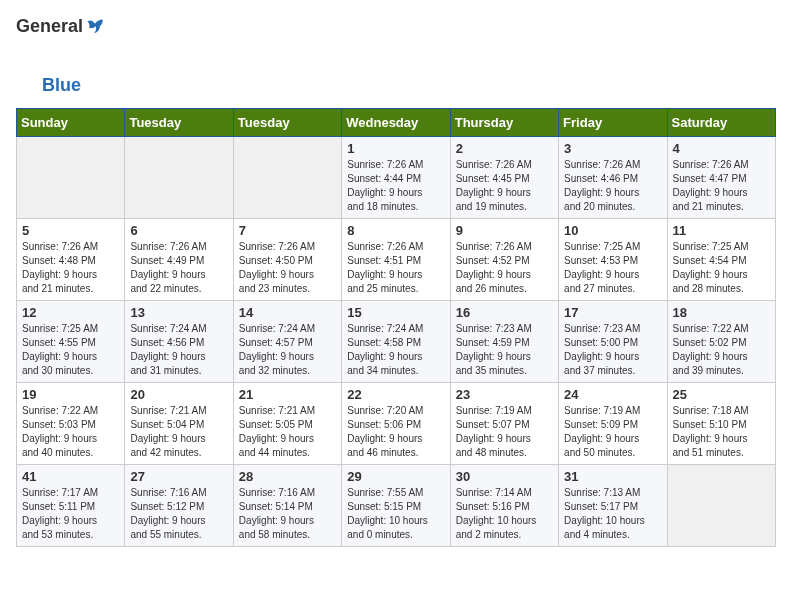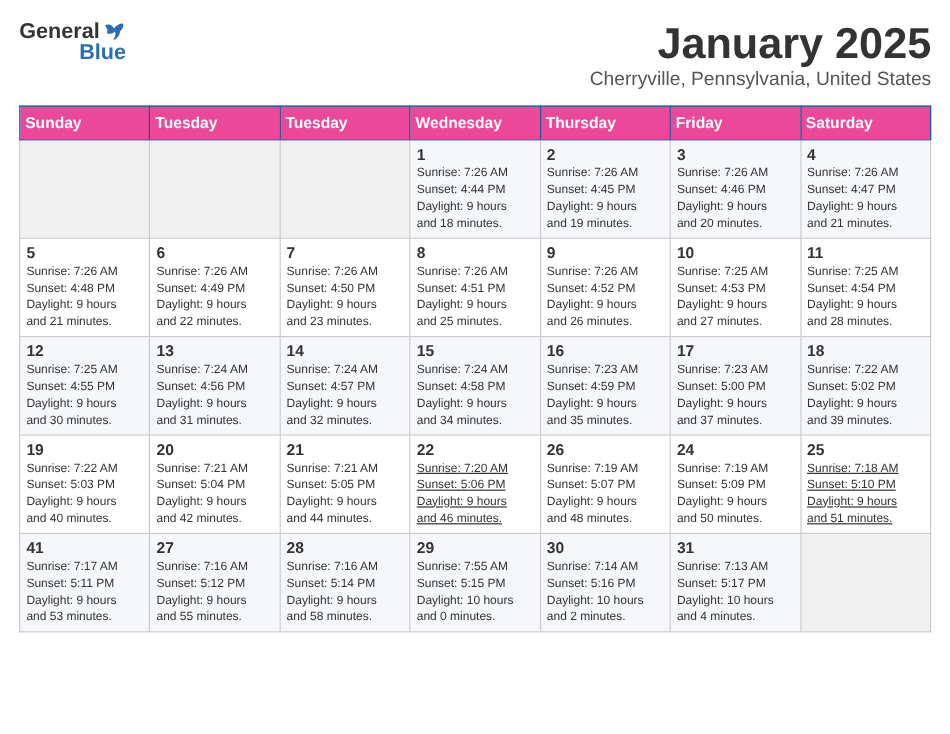--- a/index.html
+++ b/index.html
@@ -12,21 +12,22 @@
     }
     .header {
       display: flex;
       align-items: flex-start;
       justify-content: space-between;
       margin-bottom: 12px;
     }
     .logo {
       display: flex;
       flex-direction: column;
-      align-items: flex-end;
+      align-items: center;
+      gap: 42px;
     }
     .logo-top {
       display: flex;
       align-items: center;
       gap: 2px;
     }
     .logo-general {
       font-size: 18px;
       font-weight: bold;
       color: #333;
@@ -55,21 +56,21 @@
       font-size: 16px;
       color: #555;
       margin-top: 2px;
     }
     .calendar {
       width: 100%;
       border-collapse: collapse;
       border: 1px solid #ccc;
     }
     .calendar th {
-      background: #ec4899;
+      background: #4d7c0f;
       color: #fff;
       font-size: 13px;
       font-weight: bold;
       padding: 6px 4px;
       text-align: left;
       border: 1px solid #1a5a9a;
     }
     .calendar td {
       vertical-align: top;
       border: 1px solid #ccc;
@@ -108,24 +109,20 @@
 <div class="header">
   <div class="logo">
     <div class="logo-top">
       <span class="logo-general">General</span>
       <svg class="logo-bird" viewBox="0 0 24 24" fill="#2a6db5">
         <path d="M21 3 C17 3 14 5 12 8 C10 5 7 3 3 5 C5 7 6 10 5 13 C8 14 11 13 13 11 C14 14 13 17 11 19 L13 19 C16 17 18 14 18 11 C20 9 22 6 21 3Z"></path>
       </svg>
     </div>
     <span class="logo-blue">Blue</span>
   </div>
-  <div class="title-block">
-    <div class="month-title">January 2025</div>
-    <div class="location-title">Cherryville, Pennsylvania, United States</div>
-  </div>
 </div>
 
 <table class="calendar">
   <thead>
     <tr>
     <th>Sunday</th>
         <th>Tuesday</th>
         <th>Tuesday</th>
         <th>Wednesday</th>
         <th>Thursday</th>
@@ -286,42 +283,42 @@
         </td>
         <td>
           <span class="day-num">21</span>
           <div class="day-info" style="white-space: pre-line;">Sunrise: 7:21 AM
 Sunset: 5:05 PM
 Daylight: 9 hours
 and 44 minutes.</div>
         </td>
         <td>
           <span class="day-num">22</span>
-          <div class="day-info" style="white-space: pre-line; text-decoration: underline;">Sunrise: 7:20 AM
+          <div class="day-info" style="white-space: pre-line;">Sunrise: 7:20 AM
 Sunset: 5:06 PM
 Daylight: 9 hours
 and 46 minutes.</div>
         </td>
         <td>
-          <span class="day-num">26</span>
+          <span class="day-num">23</span>
           <div class="day-info" style="white-space: pre-line;">Sunrise: 7:19 AM
 Sunset: 5:07 PM
 Daylight: 9 hours
 and 48 minutes.</div>
         </td>
         <td>
           <span class="day-num">24</span>
           <div class="day-info" style="white-space: pre-line;">Sunrise: 7:19 AM
 Sunset: 5:09 PM
 Daylight: 9 hours
 and 50 minutes.</div>
         </td>
         <td>
           <span class="day-num">25</span>
-          <div class="day-info" style="white-space: pre-line; text-decoration: underline;">Sunrise: 7:18 AM
+          <div class="day-info" style="white-space: pre-line;">Sunrise: 7:18 AM
 Sunset: 5:10 PM
 Daylight: 9 hours
 and 51 minutes.</div>
         </td>
       </tr>
       <tr>
         <td>
           <span class="day-num">41</span>
           <div class="day-info" style="white-space: pre-line;">Sunrise: 7:17 AM
 Sunset: 5:11 PM

